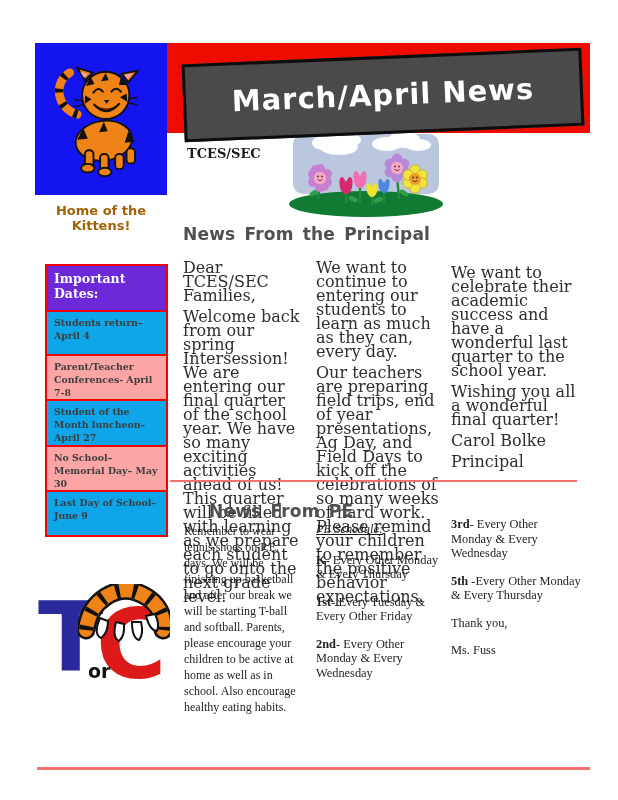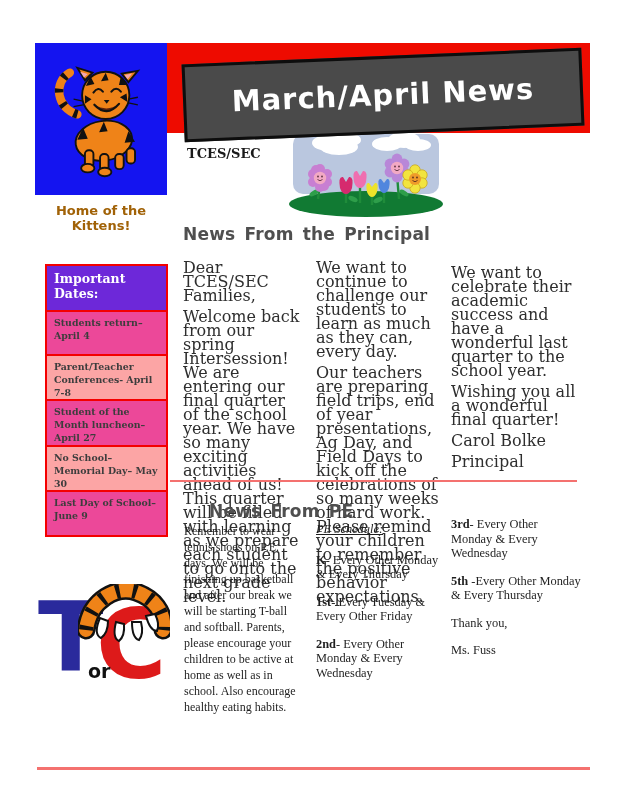--- a/index.html
+++ b/index.html
@@ -23,21 +23,21 @@
   
   .sec-heading{position:absolute;font-family:"DejaVu Sans",sans-serif;font-weight:700;
                font-size:17px;color:#4f4f4f;letter-spacing:.2px;word-spacing:3px;white-space:nowrap;}
   
   .dates{position:absolute;left:45px;top:264px;width:123px;border:2px solid #f40000;
          box-sizing:border-box;background:#fff;}
   .dates-header{background:#6d28d9;color:#ffffff;font-weight:700;font-size:12.5px;
                 padding:5px 4px 0 7px;height:44px;box-sizing:border-box;}
   .dates-row{border-top:2px solid #f40000;padding:4px 5px 0 7px;font-weight:700;font-size:9.4px;
              line-height:13px;color:#3d3d3d;box-sizing:border-box;}
-  .dates-row.pink{background:#ec4899;}
+  .dates-row.pink{background:#0ea5e9;}
   .dates-row.white{background:#fca5a5;}
   .h44{min-height:44px}.h43{min-height:43px}.h46{min-height:46px}.h45{min-height:45px}
   
   .cols{position:absolute;left:183px;width:398px;display:flex;}
   .col{box-sizing:border-box;}
   .col-1{width:120px;}
   .col-2{width:128px;margin-left:13px;}
   .col-3{width:130px;margin-left:7px;}
   .principal-cols{top:261px;font-size:16px;line-height:14px;color:#2e2e2e;}
   .principal-cols p{margin:0 0 7px 0;}
@@ -192,21 +192,21 @@
     <div class="dates-row pink h45">Last Day of School– June 9</div>
   </aside>
 
   <h2 class="sec-heading" style="left:183px;top:224px;margin:0;">News From the Principal</h2>
   <div class="cols principal-cols">
     <div class="col col-1">
       <p>Dear TCES/SEC Families,</p>
       <p>Welcome back from our spring Intersession! We are entering our final quarter of the school year. We have so many exciting activities ahead of us! This quarter will be filled with learning as we prepare each student to go onto the next grade level.</p>
     </div>
     <div class="col col-2">
-      <p>We want to continue to challenge our students to learn as much as they can, every day.</p>
+      <p>We want to continue to entering our students to learn as much as they can, every day.</p>
       <p>Our teachers are preparing field trips, end of year presentations, Ag Day, and Field Days to kick off the celebrations of so many weeks of hard work. Please remind your children to remember the positive behavior expectations.</p>
     </div>
     <div class="col col-3">
       <p>We want to celebrate their academic success and have a wonderful last quarter to the school year.</p>
       <p>Wishing you all a wonderful final quarter!</p>
       <p>Carol Bolke</p>
       <p>Principal</p>
     </div>
   </div>
 

